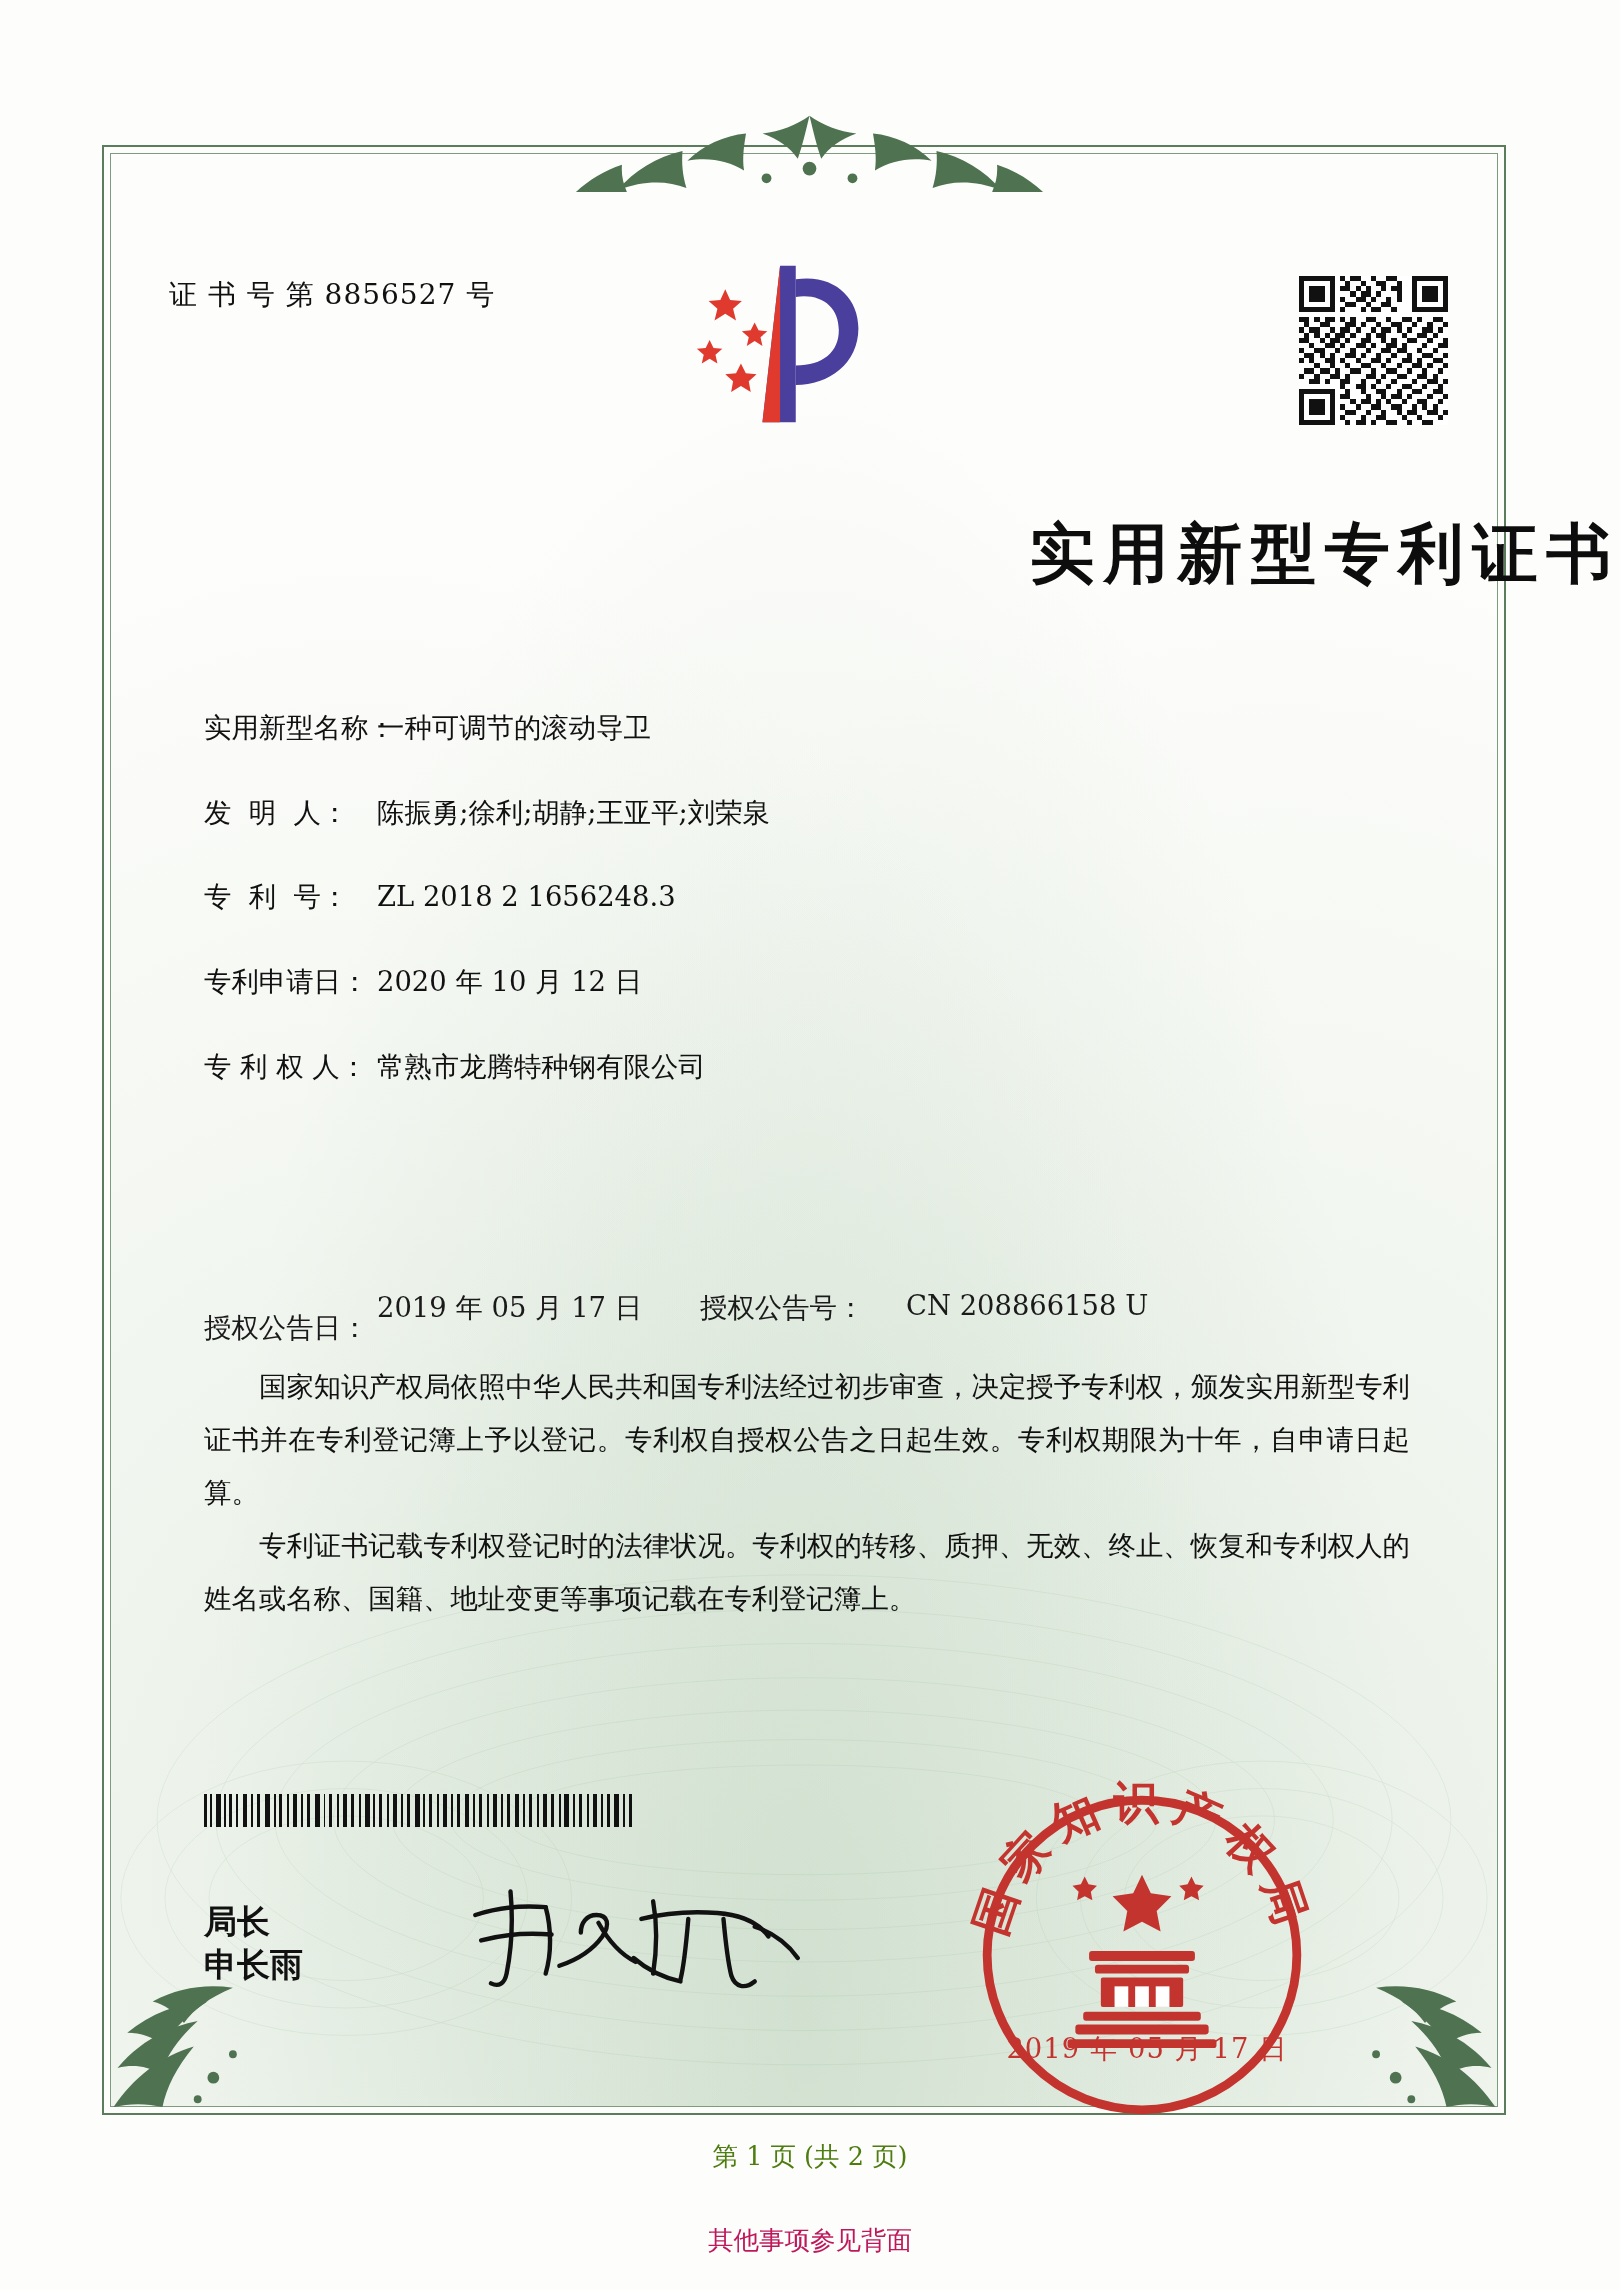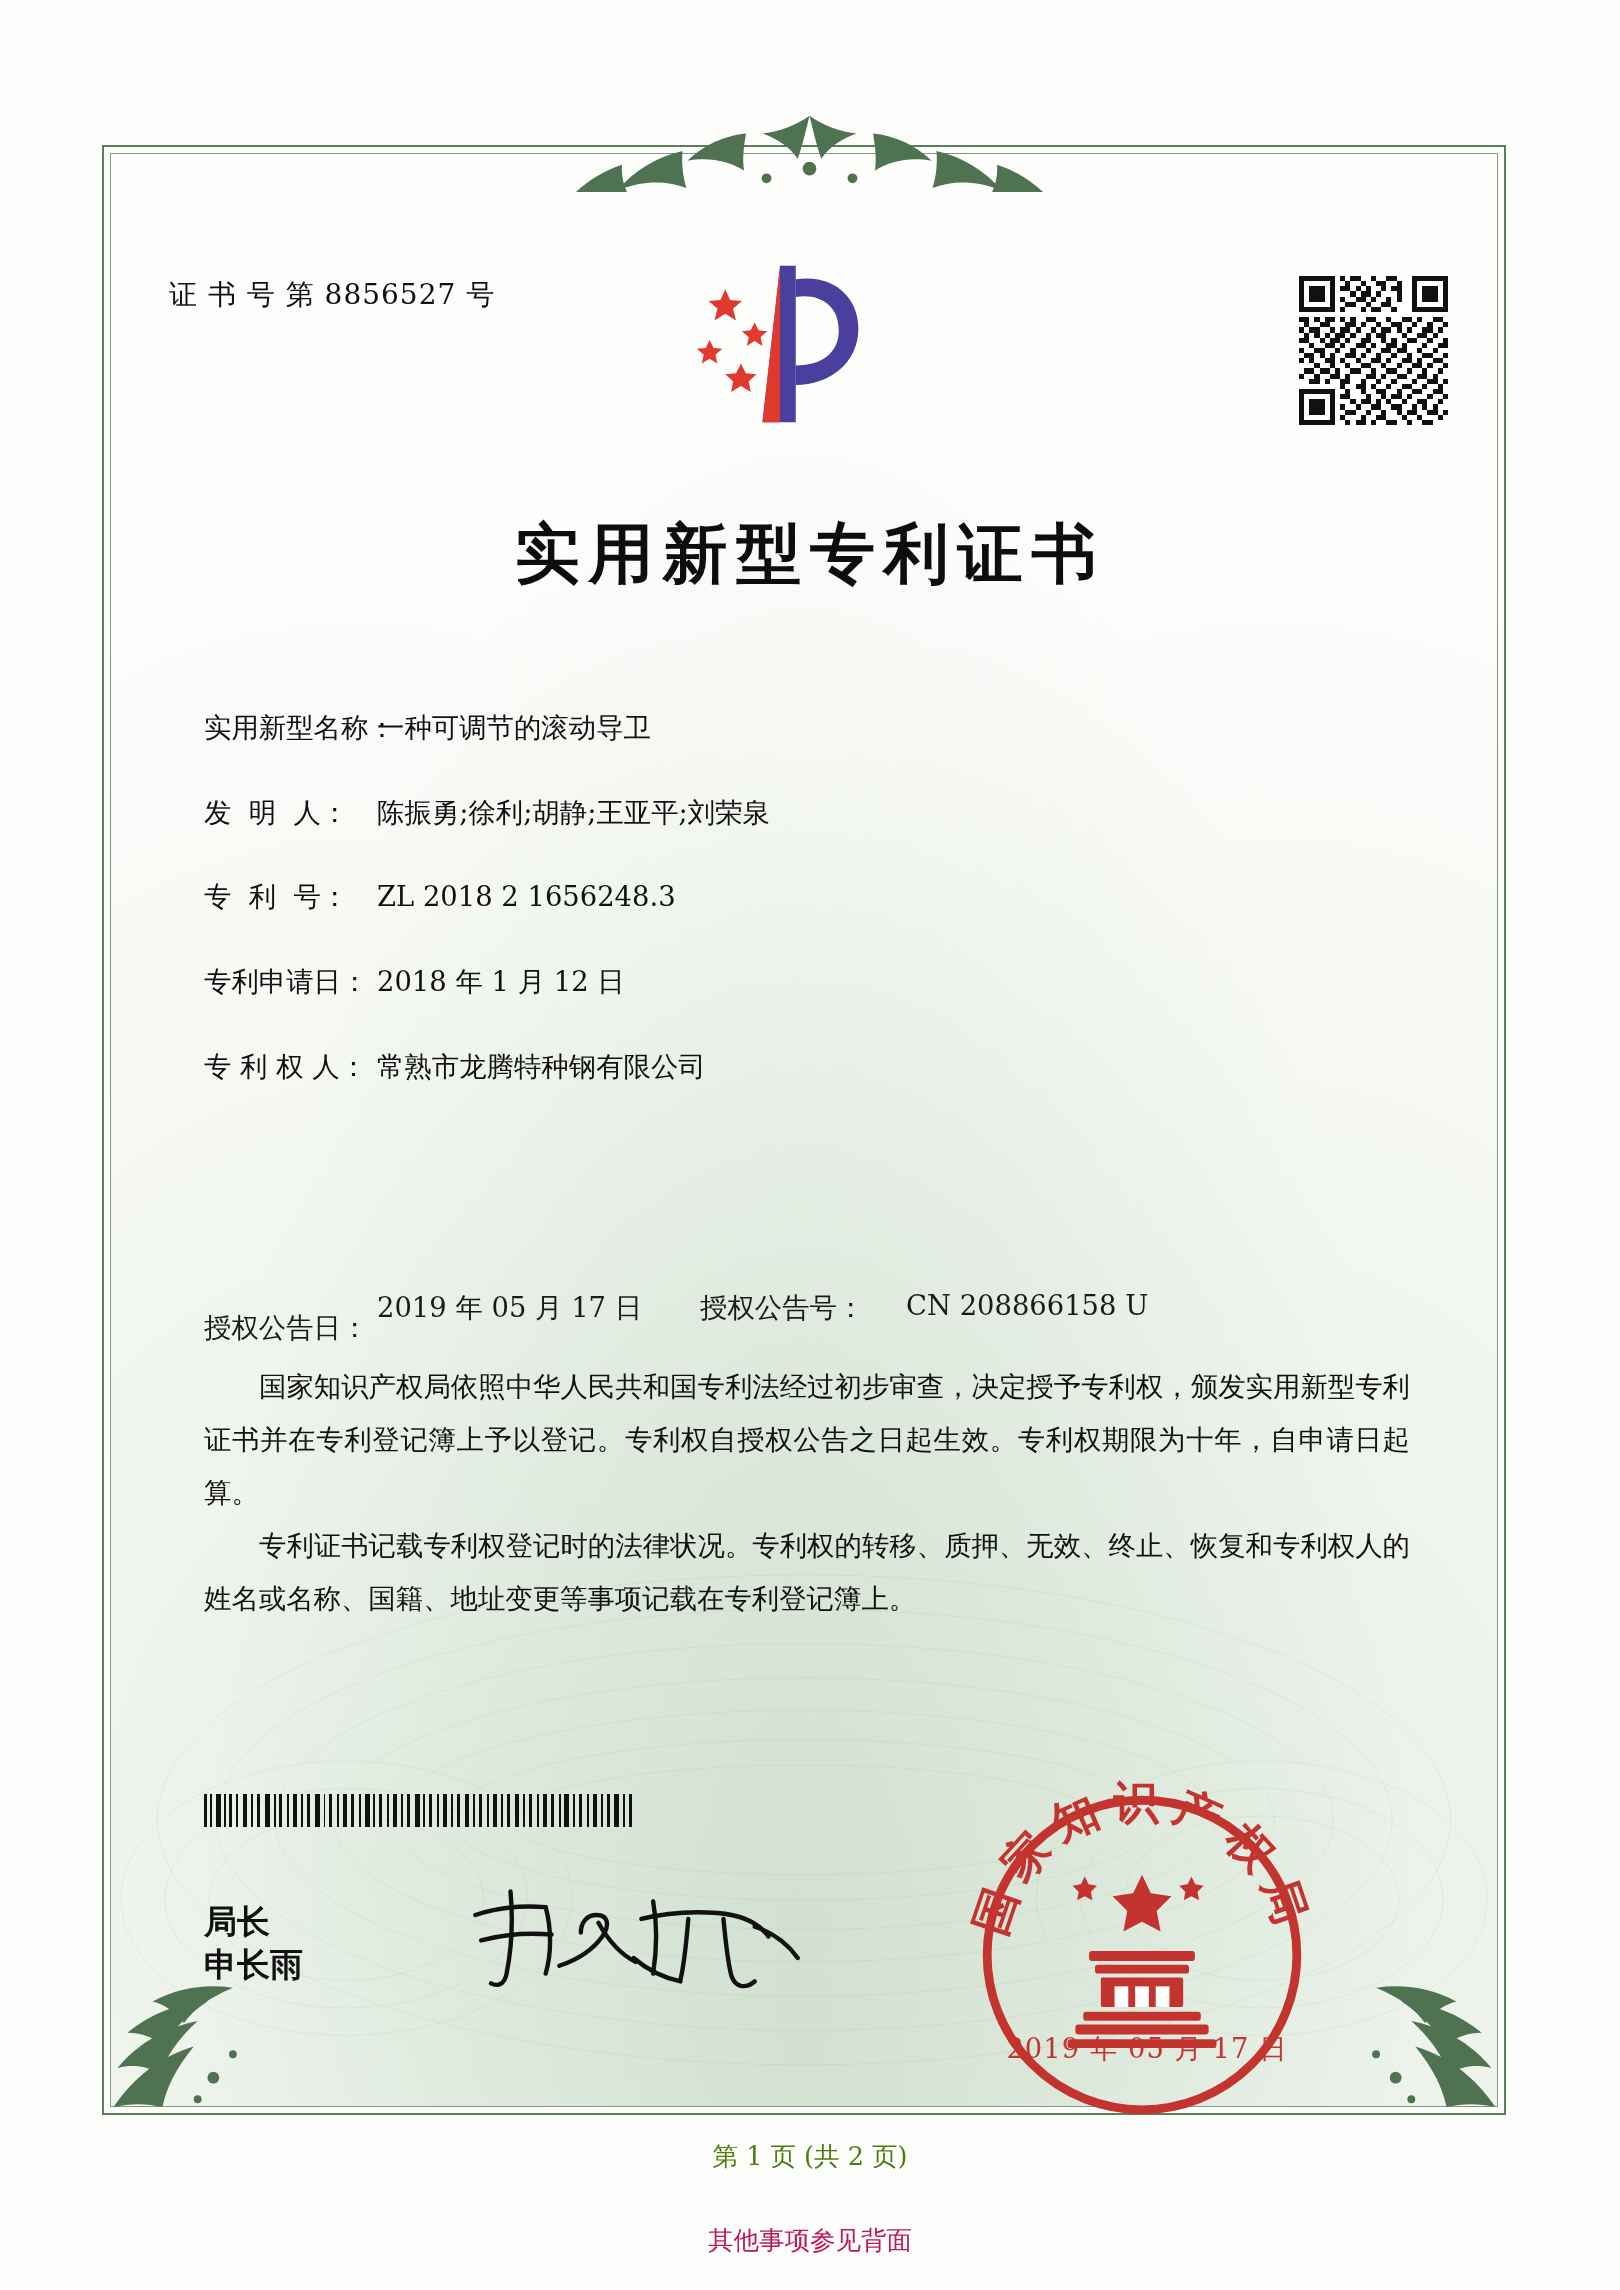--- a/index.html
+++ b/index.html
@@ -94,21 +94,21 @@
     top: 276px;
     width: 149px;
     height: 149px;
   }
 
   .title {
     position: absolute;
     left: 0;
     top: 510px;
     width: 1620px;
-    text-align: center;
+    text-align: right;
     font-size: 65px;
     font-weight: bold;
     letter-spacing: 8.8px;
     font-family: "DejaVu Serif", serif;
     color: #0d0d0d;
   }
 
   
   .fields {
     position: absolute;
@@ -552,21 +552,21 @@
     <div class="field-row">
       <div class="field-label">发  明  人：</div>
       <div class="field-value">陈振勇;徐利;胡静;王亚平;刘荣泉</div>
     </div>
     <div class="field-row">
       <div class="field-label">专  利  号：</div>
       <div class="field-value">ZL 2018 2 1656248.3</div>
     </div>
     <div class="field-row">
       <div class="field-label">专利申请日：</div>
-      <div class="field-value">2018 年 1 月 12 日</div>
+      <div class="field-value">2020 年 10 月 12 日</div>
     </div>
     <div class="field-row">
       <div class="field-label">专 利 权 人：</div>
       <div class="field-value">常熟市龙腾特种钢有限公司</div>
     </div>
   </div>
 
   <div class="row-pub">
     <div class="pub-date-label">授权公告日：</div>
     <div class="pub-date-value">2019 年 05 月 17 日</div>

